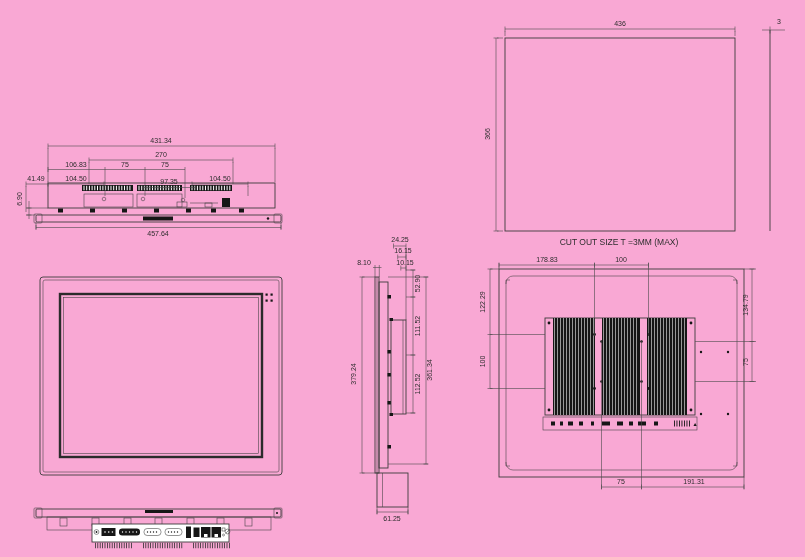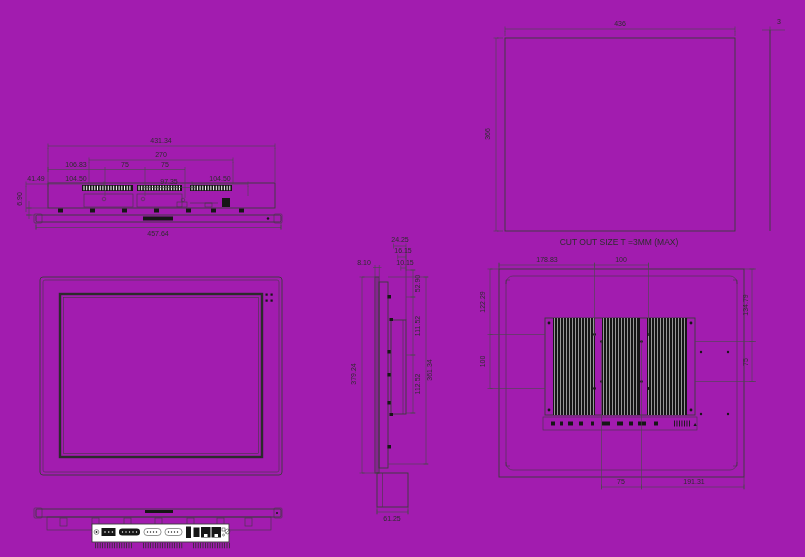--- a/index.html
+++ b/index.html
@@ -1,16 +1,16 @@
 <!DOCTYPE html>
 <html><head>
 <meta charset="utf-8">
 <style>
   html,body{margin:0;padding:0;background:#fff;}
-  #stage{position:relative;width:805px;height:557px;background:#a21caf;overflow:hidden;}
+  #stage{position:relative;width:805px;height:557px;background:#f9a8d4;overflow:hidden;}
   svg{display:block;}
   .g   {stroke:#3c3c3c;fill:none;stroke-width:.9;}
   .g2  {stroke:#3c3c3c;fill:none;stroke-width:.55;}
   .gd  {fill:#161616;stroke:none;}
   .dim {stroke:#4a4a4a;fill:none;stroke-width:.6;}
   .fin {stroke:#ffffff;fill:none;}
   .t   {font:7px "Liberation Sans", sans-serif;fill:#2d2d2d;text-anchor:middle;}
   .tc  {font:8.5px "Liberation Sans", sans-serif;fill:#2d2d2d;text-anchor:middle;}
 </style>
 </head>

